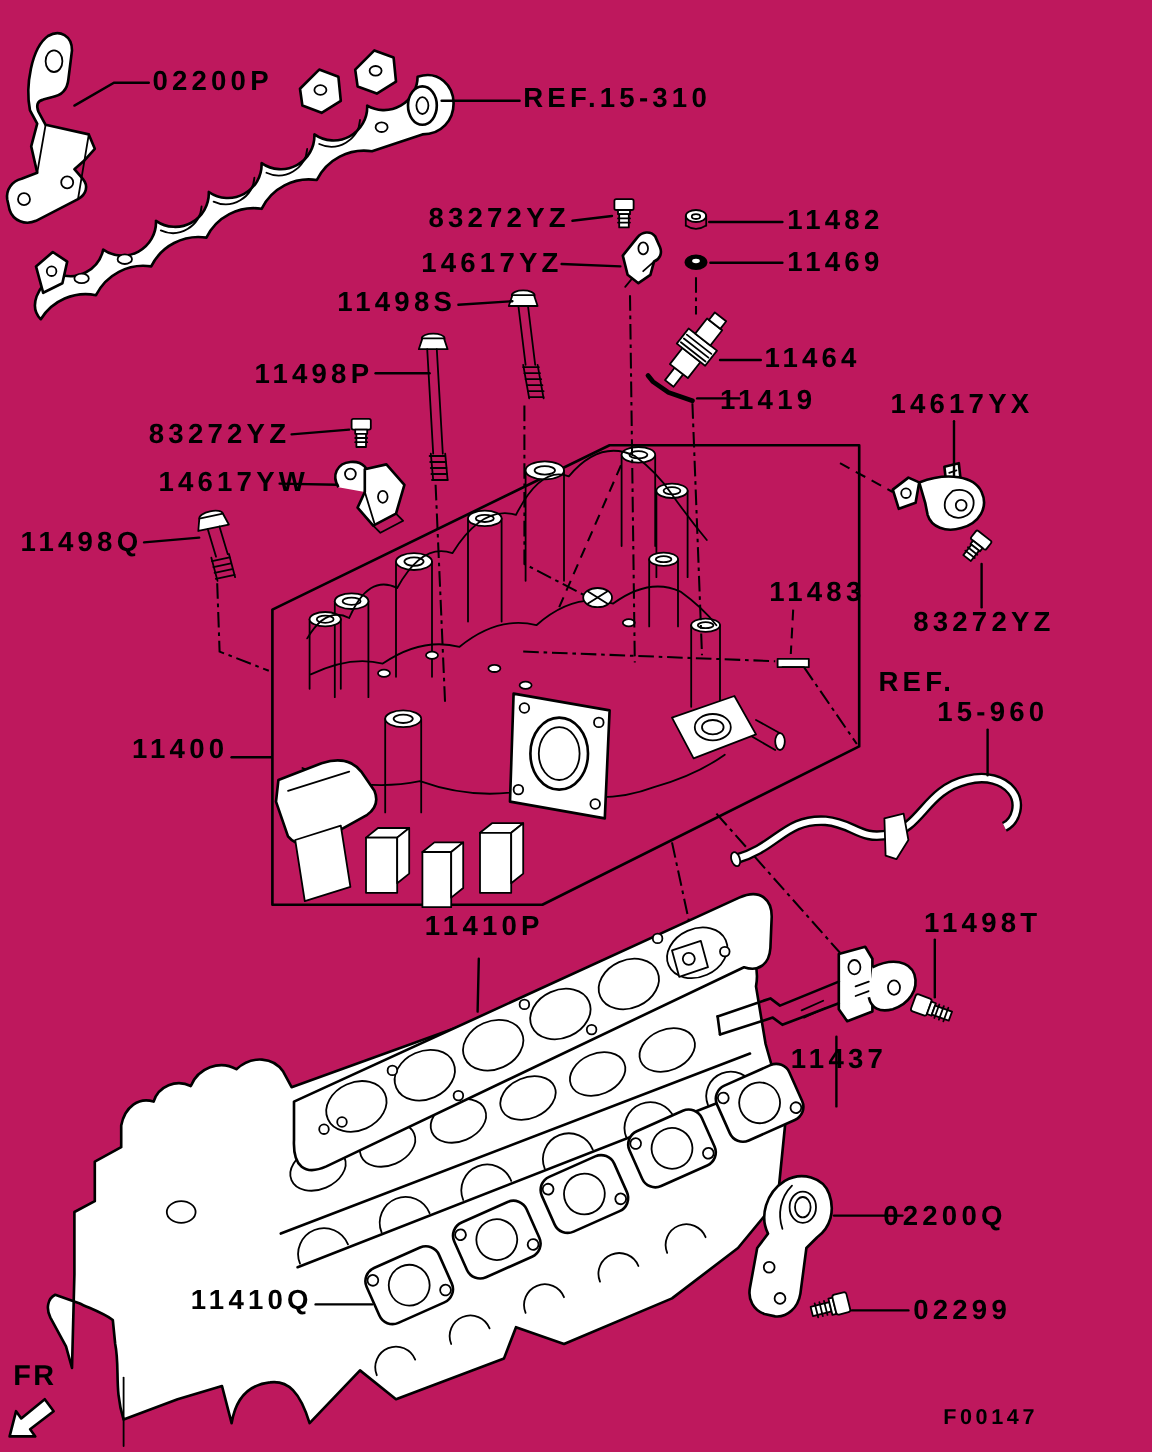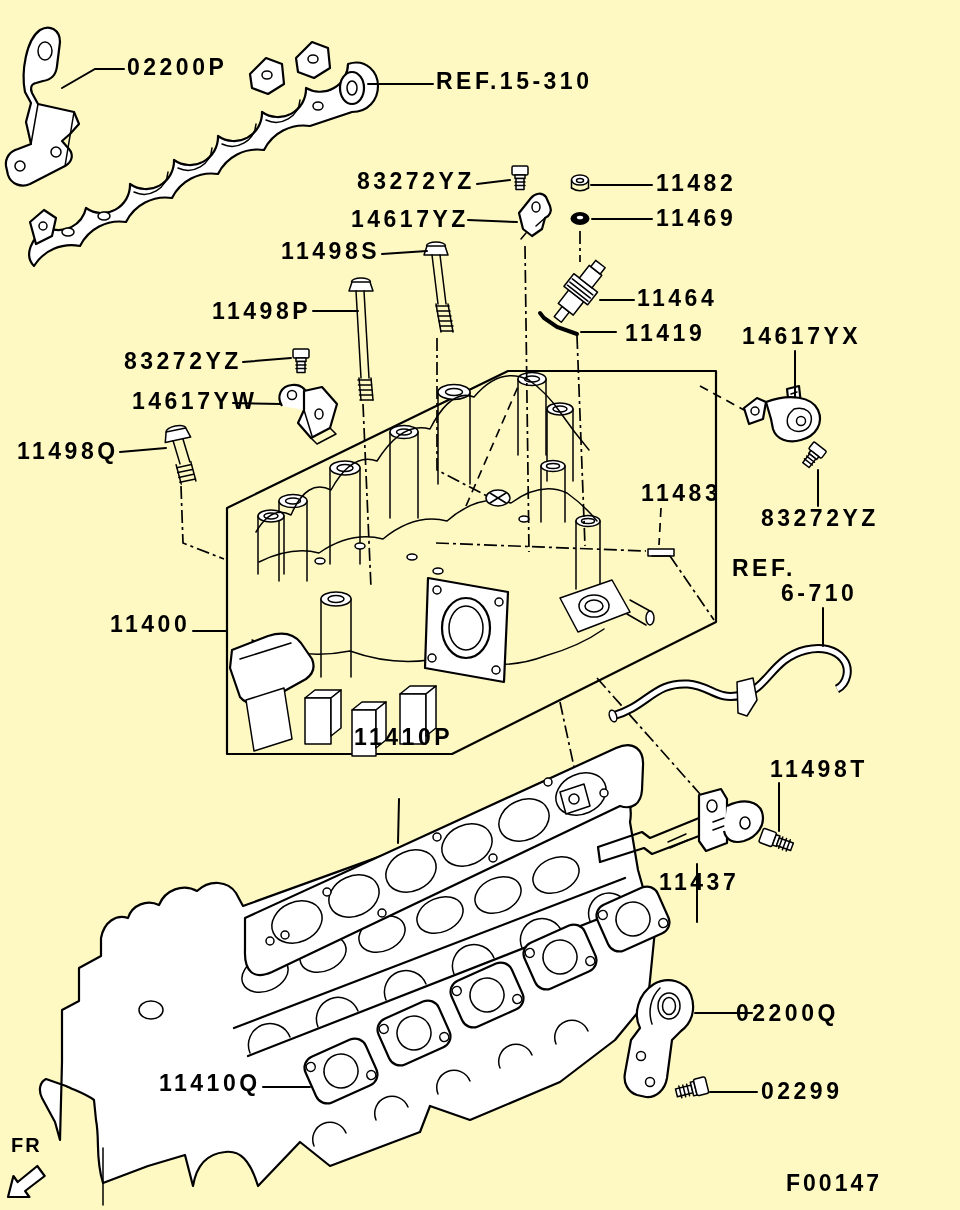--- a/index.html
+++ b/index.html
@@ -1,22 +1,22 @@
 <!DOCTYPE html>
 <html><head>
 <meta charset="utf-8">
 <style>
   html,body{margin:0;padding:0;background:#fff;}
-  #page{position:relative;width:960px;height:1210px;background:#fef9c3;overflow:hidden;
+  #page{position:relative;width:960px;height:1210px;background:#be185d;overflow:hidden;
         font-family:"Liberation Sans",sans-serif;text-align:right;}
   #art{position:absolute;left:0;top:0;}
   .lbl{position:absolute;font:700 23px "Liberation Sans",sans-serif;letter-spacing:3.5px;
        color:#000;white-space:nowrap;line-height:1;}
-  .lbl.fr{font-size:20px;letter-spacing:2px;}
-  .lbl.code{font-size:23px;letter-spacing:3px;}
+  .lbl.fr{font-size:24px;letter-spacing:2px;}
+  .lbl.code{font-size:18px;letter-spacing:3px;}
   
   .o  {fill:none;stroke:#000;stroke-width:2.2;stroke-linejoin:round;stroke-linecap:round;}
   .o1 {fill:none;stroke:#000;stroke-width:1.5;stroke-linejoin:round;stroke-linecap:round;}
   .w  {fill:#fff;stroke:#000;stroke-width:2.2;stroke-linejoin:round;}
   .w1 {fill:#fff;stroke:#000;stroke-width:1.5;stroke-linejoin:round;}
   .b  {fill:#000;stroke:none;}
   .ld {fill:none;stroke:#000;stroke-width:2;stroke-linecap:round;}
   .dd {fill:none;stroke:#000;stroke-width:1.7;stroke-dasharray:13 4 3 4;}
   .dsh{fill:none;stroke:#000;stroke-width:1.7;stroke-dasharray:9 6;}
 </style>
@@ -492,31 +492,31 @@
 
 <div class="lbl" style="left:127px;top:56px">02200P</div>
 <div class="lbl" style="left:436px;top:70px">REF.15-310</div>
 <div class="lbl" style="left:357px;top:170px">83272YZ</div>
 <div class="lbl" style="left:656px;top:172px">11482</div>
 <div class="lbl" style="left:351px;top:208px">14617YZ</div>
 <div class="lbl" style="left:656px;top:207px">11469</div>
 <div class="lbl" style="left:281px;top:240px">11498S</div>
 <div class="lbl" style="left:212px;top:300px">11498P</div>
 <div class="lbl" style="left:637px;top:287px">11464</div>
-<div class="lbl" style="left:625px;top:322px">11419</div>
+<div class="lbl" style="left:600px;top:322px">11419</div>
 <div class="lbl" style="left:742px;top:325px">14617YX</div>
 <div class="lbl" style="left:124px;top:350px">83272YZ</div>
 <div class="lbl" style="left:132px;top:390px">14617YW</div>
 <div class="lbl" style="left:17px;top:440px">11498Q</div>
 <div class="lbl" style="left:641px;top:482px">11483</div>
 <div class="lbl" style="left:761px;top:507px">83272YZ</div>
 <div class="lbl" style="left:732px;top:557px">REF.</div>
-<div class="lbl" style="left:781px;top:582px">6-710</div>
+<div class="lbl" style="left:781px;top:582px">15-960</div>
 <div class="lbl" style="left:110px;top:613px">11400</div>
-<div class="lbl" style="left:354px;top:726px">11410P</div>
+<div class="lbl" style="left:354px;top:760px">11410P</div>
 <div class="lbl" style="left:770px;top:758px">11498T</div>
 <div class="lbl" style="left:659px;top:871px">11437</div>
 <div class="lbl" style="left:736px;top:1002px">02200Q</div>
 <div class="lbl" style="left:159px;top:1072px">11410Q</div>
 <div class="lbl" style="left:761px;top:1080px">02299</div>
 <div class="lbl fr" style="left:11px;top:1135px">FR</div>
 <div class="lbl code" style="left:786px;top:1172px">F00147</div>
 
 </div>
 

